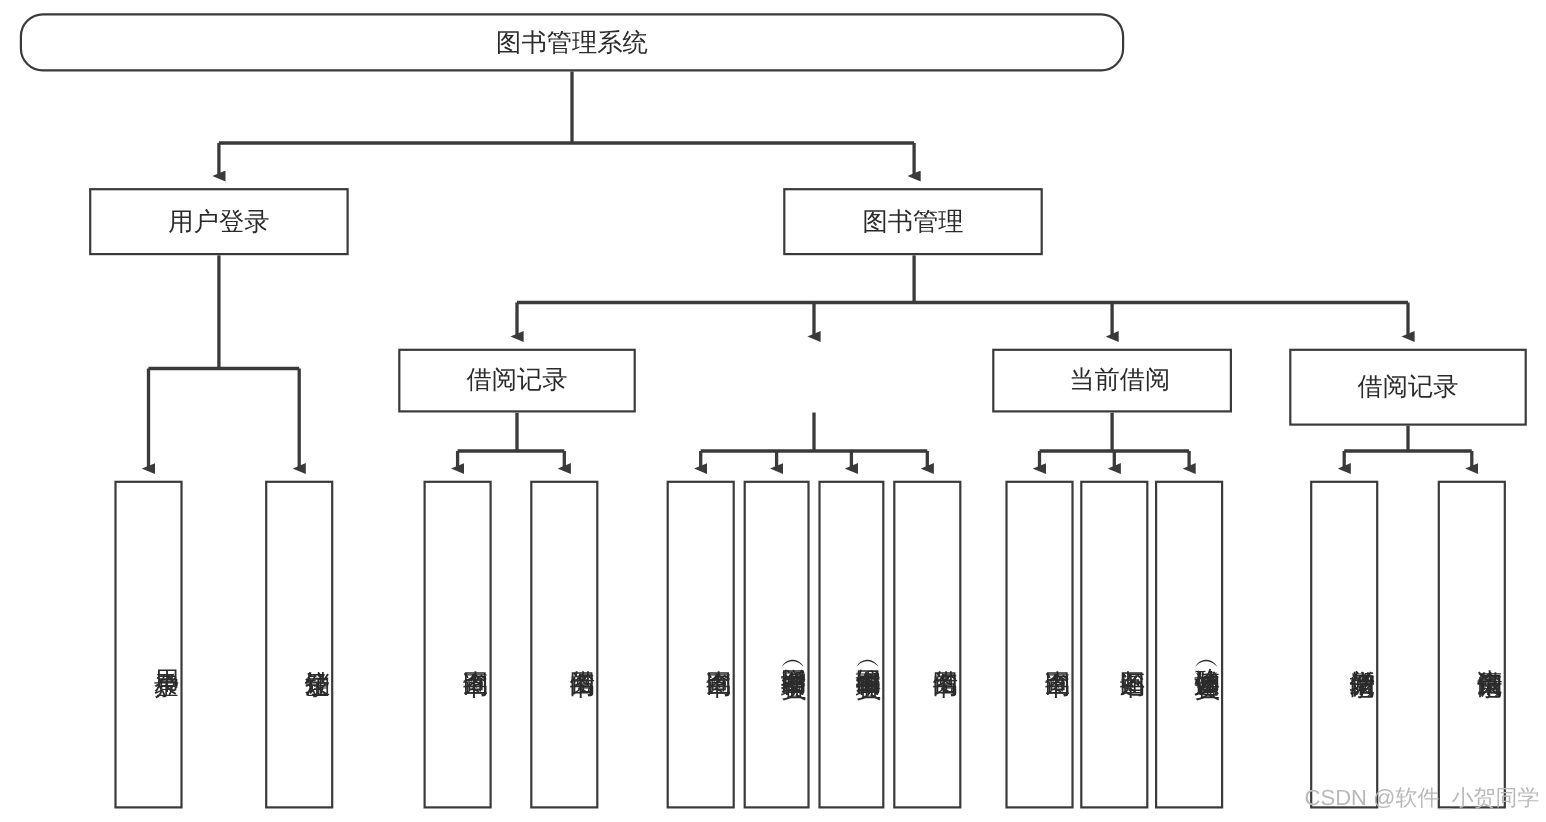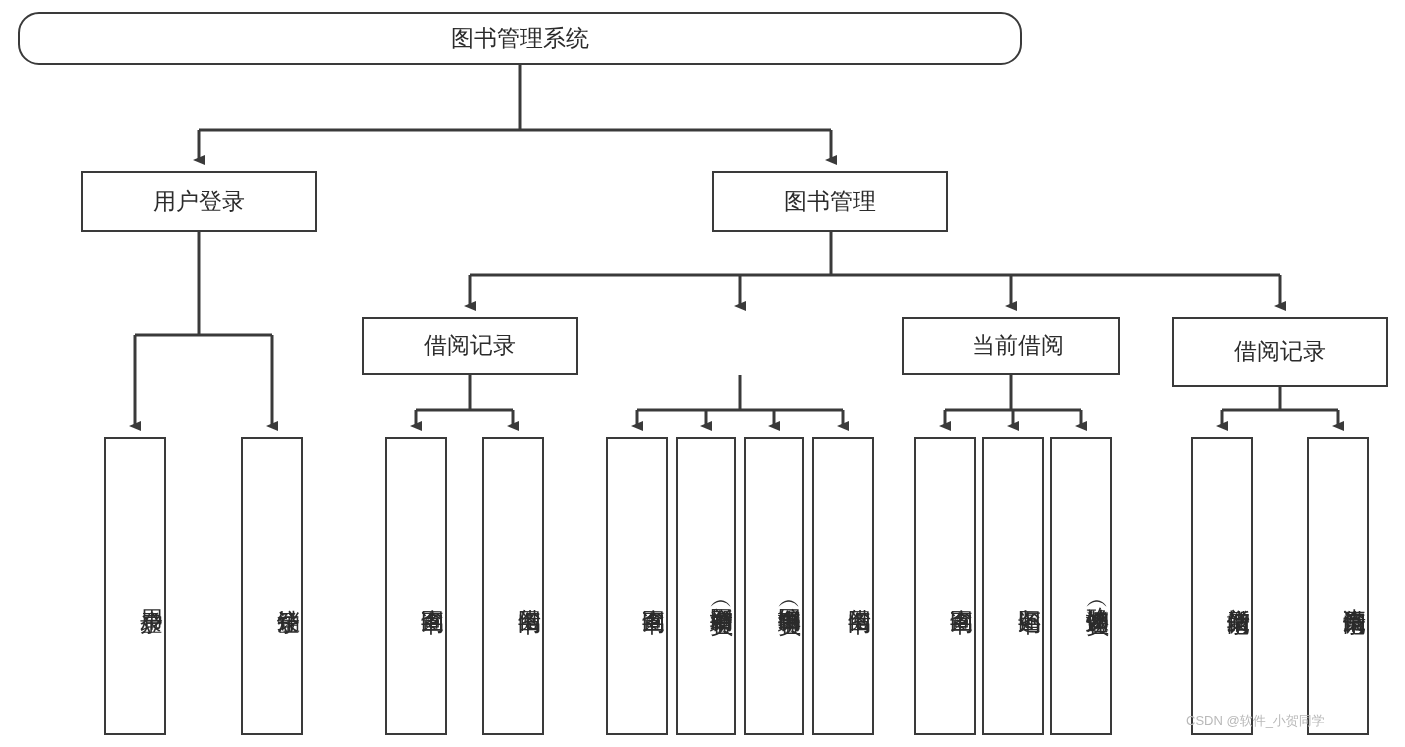--- a/index.html
+++ b/index.html
@@ -53,21 +53,21 @@
     pointer-events: none;
   }
   .wire {
     stroke: #3a3a3a;
     stroke-width: 3;
     fill: none;
   }
   .watermark {
     position: absolute;
     color: #b9b9b9;
-    font-size: 13px;
+    font-size: 20px;
     white-space: nowrap;
     left: 1186px;
     top: 712px;
   }
 </style>
 </head>
 <body>
 
 <div id="canvas">
 

